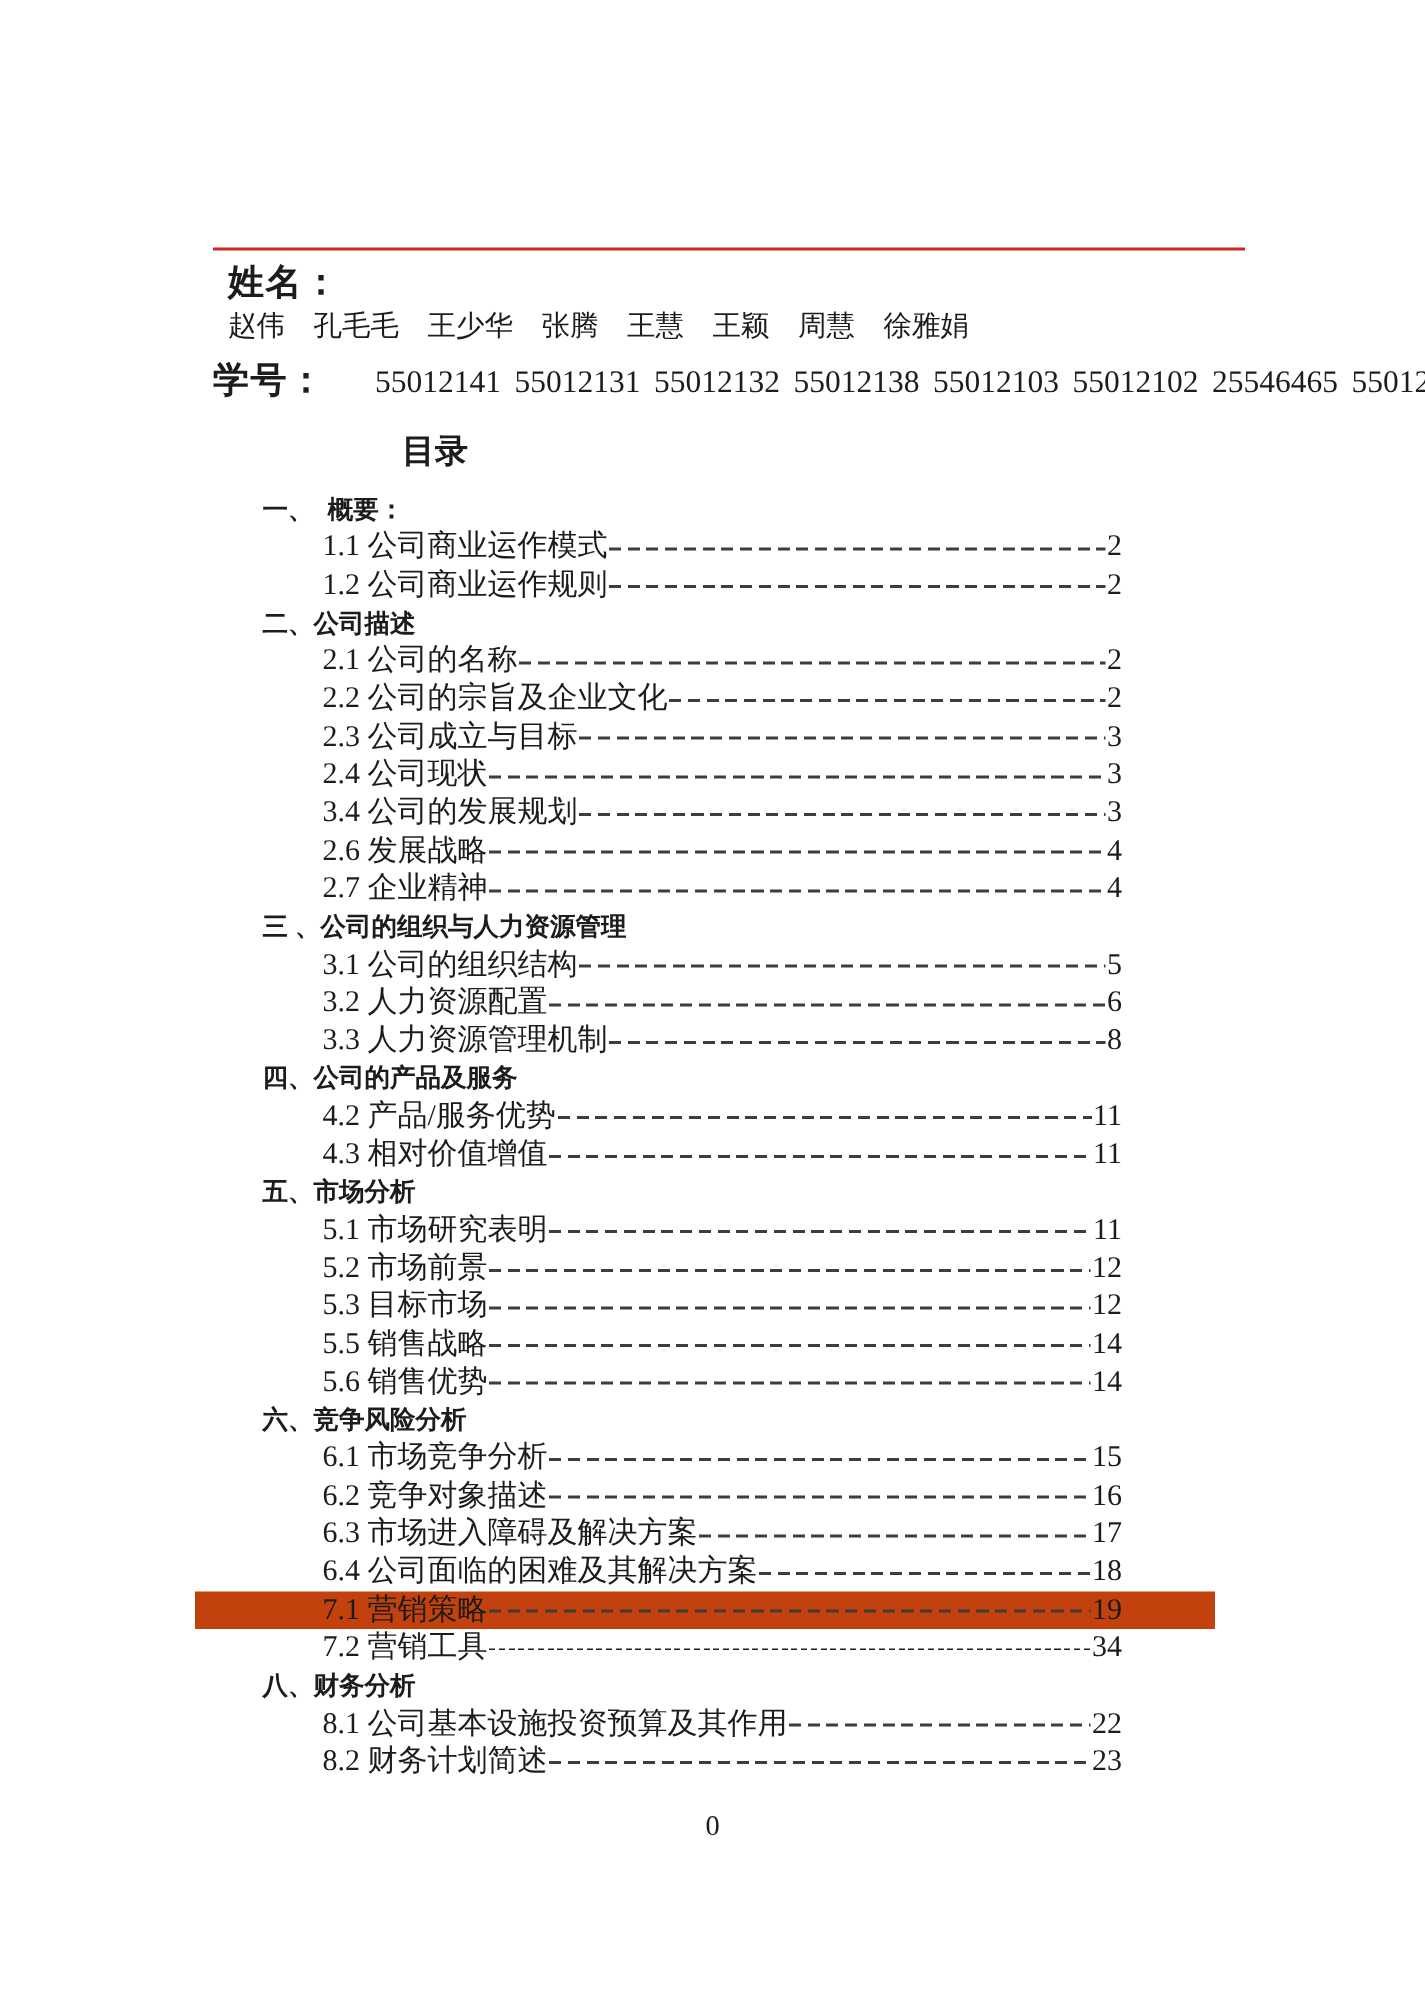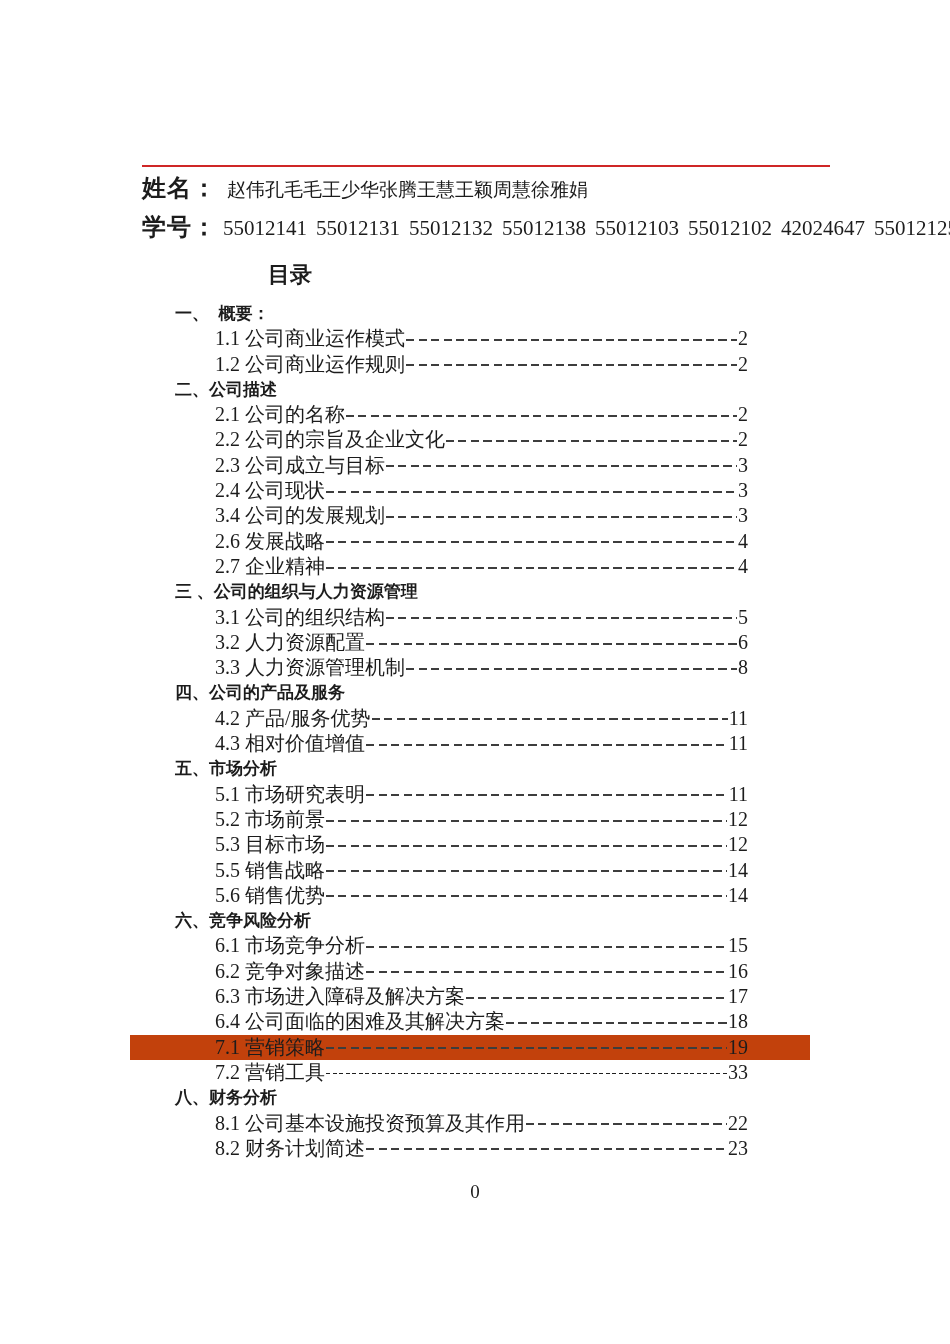--- a/index.html
+++ b/index.html
@@ -17,31 +17,31 @@
     height: 2px;
     margin: 165px 120px 0 142px; 
     background: #cf2626;
   }
 
   .header-row {
     display: flex;
     align-items: baseline;
     margin-left: 142px;
   }
-  .header-row.names-row { margin-top: 5px; }
-  .header-row.ids-row   { margin-top: 7px; }
+  .header-row.names-row { margin-top: 5px; flex-direction: column; }
+  .header-row.ids-row   { margin-top: 7px; gap: 27px; }
   .hdr-label {
     font-family: "Liberation Sans", "DejaVu Sans", sans-serif;
     font-weight: bold;
     font-size: 24px;
     letter-spacing: 1px;
     white-space: nowrap;
   }
   .names {
-    display: flex; 
+    display: flex; gap: 19px;
     margin-left: 10px;
     font-size: 19px;
     white-space: nowrap;
   }
   .ids {
     display: flex; gap: 9px;
     margin-left: 6px;
     font-size: 21px;
     font-family: "Liberation Serif", "DejaVu Serif", serif;
     white-space: nowrap;
@@ -118,21 +118,21 @@
 
   <div class="header-row ids-row">
     <span class="hdr-label">学号：</span>
     <span class="ids">
       <span>55012141</span>
       <span>55012131</span>
       <span>55012132</span>
       <span>55012138</span>
       <span>55012103</span>
       <span>55012102</span>
-      <span>42024647</span>
+      <span>25546465</span>
       <span>55012125</span>
     </span>
   </div>
 
   <div class="toc-title">目录</div>
 
   <div class="toc">
 
     <div class="toc-heading">一、  概要：</div>
     <div class="toc-item">
@@ -262,21 +262,21 @@
     </div>
 
     <div class="toc-item highlight">
       <span class="label">7.1 营销策略</span>
       <span class="leader"></span>
       <span class="page-num">19</span>
     </div>
     <div class="toc-item">
       <span class="label">7.2 营销工具</span>
       <span class="leader fine"></span>
-      <span class="page-num">33</span>
+      <span class="page-num">34</span>
     </div>
 
     <div class="toc-heading">八、财务分析</div>
     <div class="toc-item">
       <span class="label">8.1 公司基本设施投资预算及其作用</span>
       <span class="leader"></span>
       <span class="page-num">22</span>
     </div>
     <div class="toc-item">
       <span class="label">8.2 财务计划简述</span>

